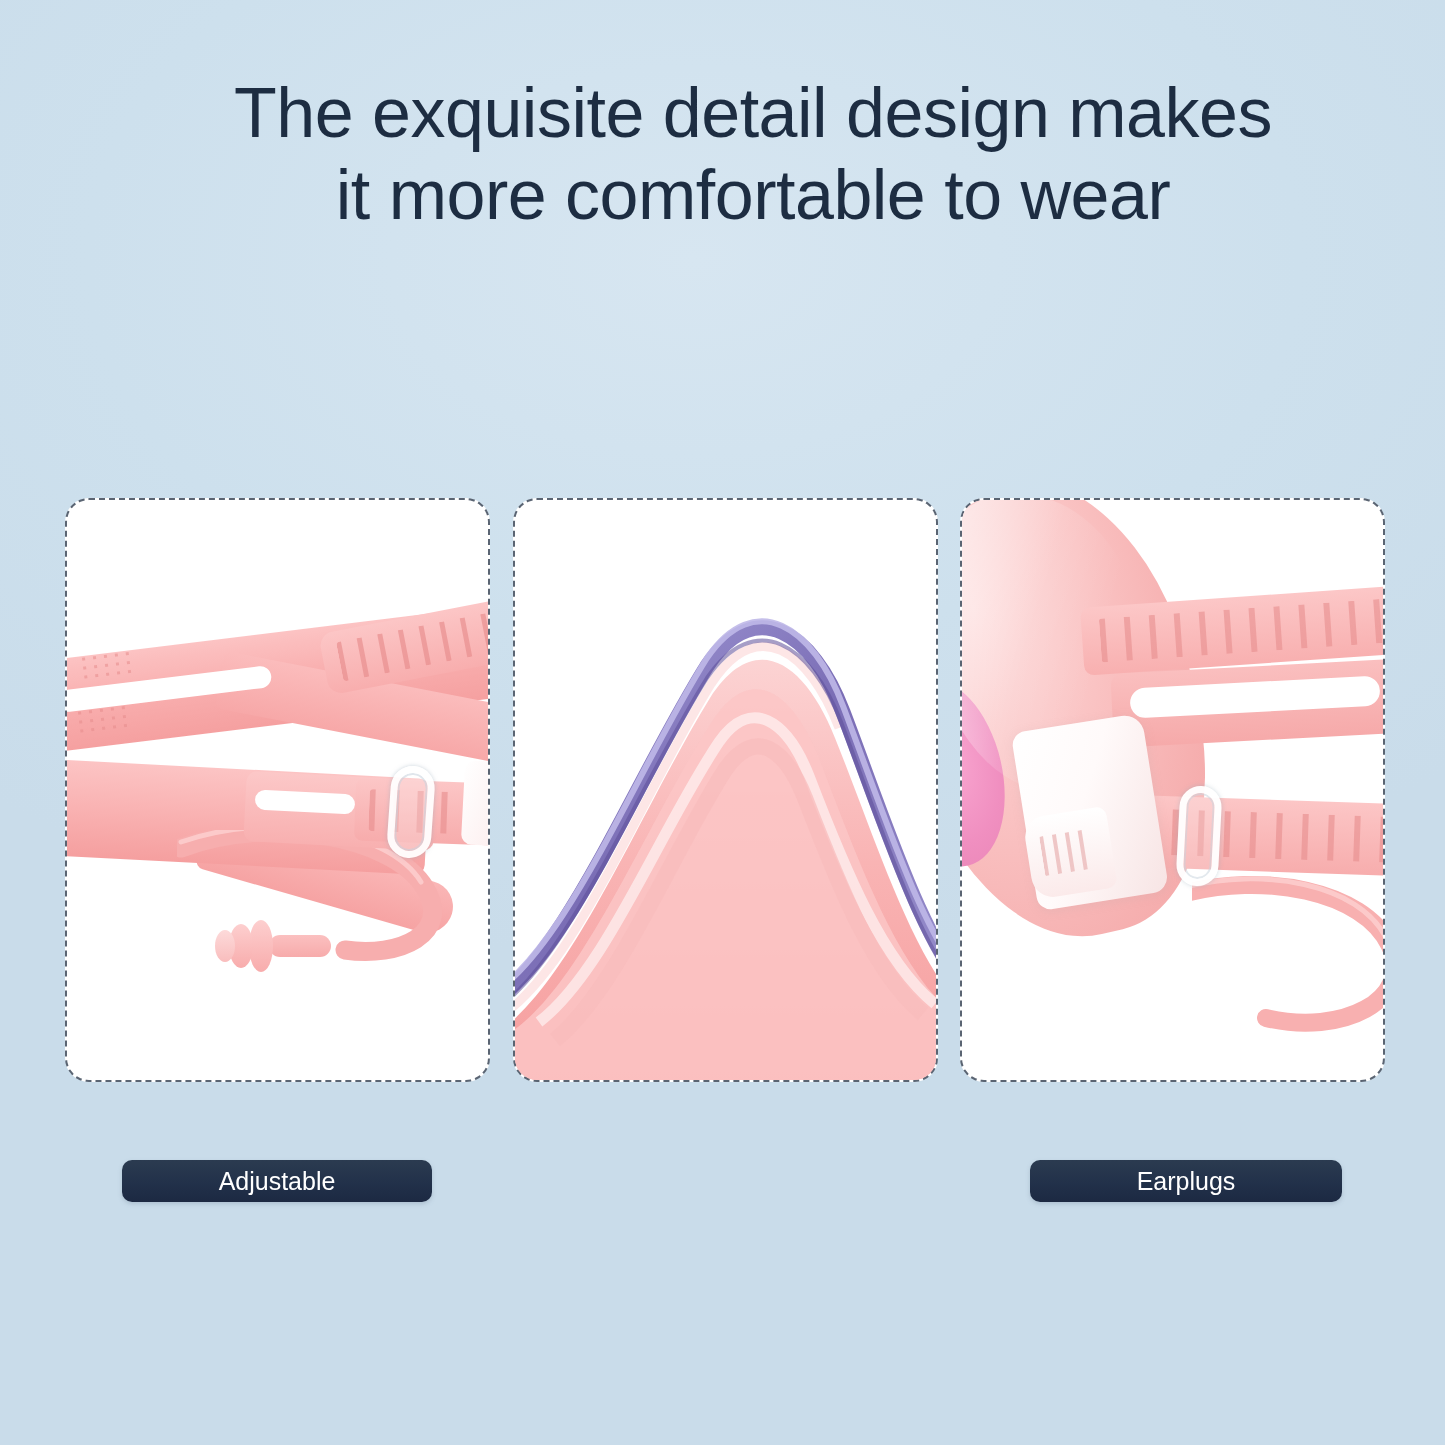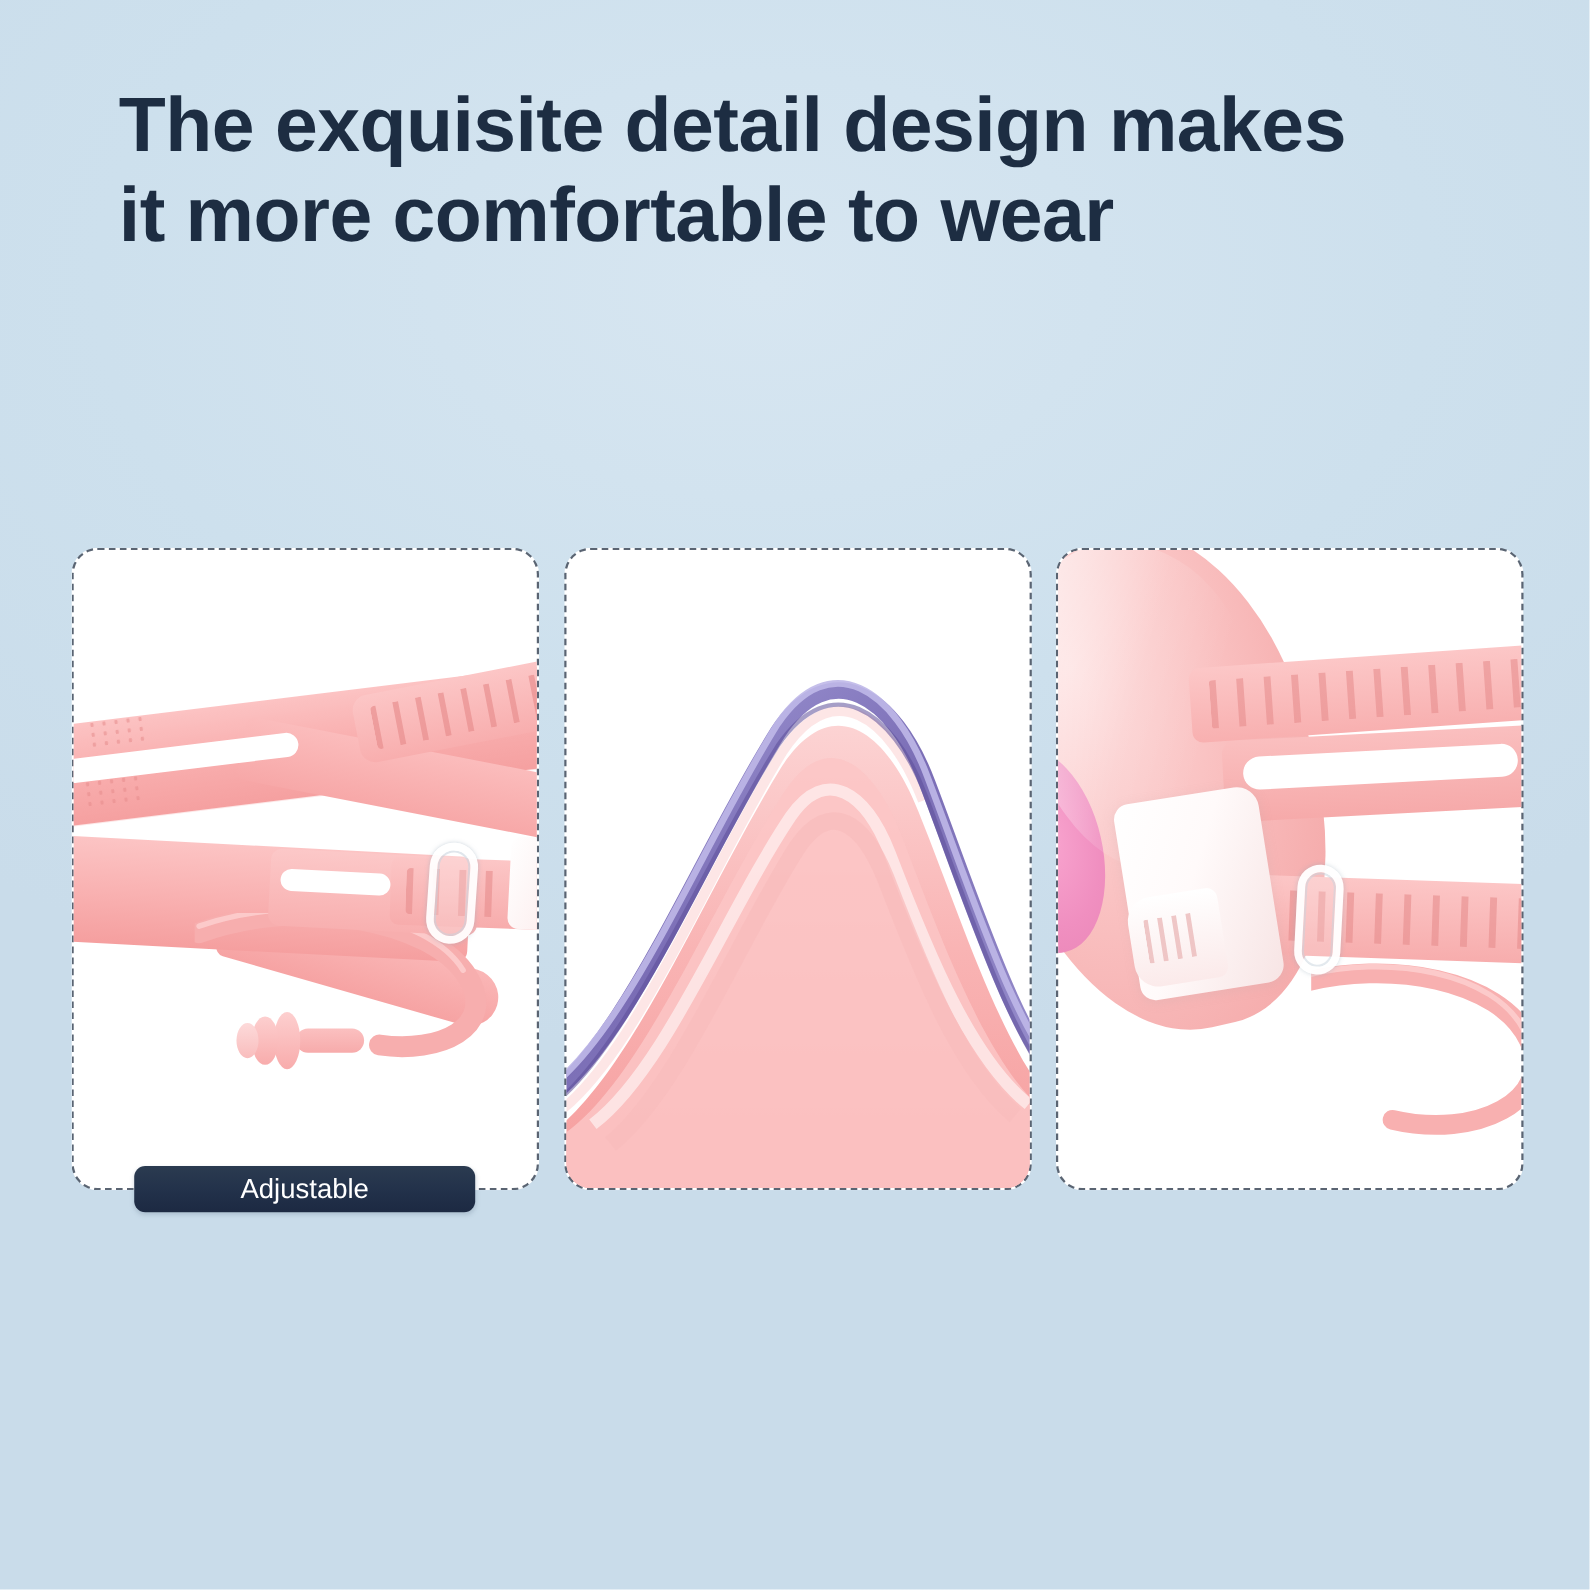--- a/index.html
+++ b/index.html
@@ -16,24 +16,25 @@
     position:relative;
   }
 
   
   .headline {
     position:absolute;
     left:108px; top:72px;
     width:1290px;
     color:#1d2d42;
     font-size:70px;
-    font-weight:bold;
+    font-weight:normal;
     line-height:82px;
     letter-spacing:-0.5px;
     white-space:pre-line;
+    text-align:center;
   }
 
   
   .panels {
     position:absolute;
     left:65px; top:498px;
     width:1320px; height:584px;
   }
 
   .panel {
@@ -338,21 +339,21 @@
     background:rgba(255,255,255,.2);
     transform:rotate(3deg);
     z-index:9;
   }
   
   .p3 .cord2 { position:absolute; left:230px; top:368px; width:220px; height:180px; z-index:4; }
 
   
   .pills {
     position:absolute;
-    left:65px; top:1060px;
+    left:65px; top:1160px;
     width:1320px; height:44px;
   }
   .pill {
     position:absolute; top:0;
     height:42px;
     background:linear-gradient(180deg,#2b3b50 0%,#22314a 55%,#1c2942 100%);
     border-radius:10px;
     color:#ffffff;
     font-size:25px;
     line-height:42px;
@@ -460,13 +461,14 @@
       <svg class="cord2" viewBox="0 0 220 180">
         <path d="M-10 26 C 70 4, 172 22, 198 78 C 222 132, 150 168, 74 150" fill="none" stroke="#f8b0b0" stroke-width="18" stroke-linecap="round"></path>
         <path d="M-10 20 C 70 -2, 168 16, 194 70" fill="none" stroke="#fdd6d6" stroke-width="5" stroke-linecap="round" opacity=".7"></path>
       </svg>
     </div>
   </div>
 </div>
 
 <div class="pills">
   <div class="pill c1">Adjustable</div>
+  <div class="pill c3">Earplugs</div>
 </div>
 
 </body></html>

